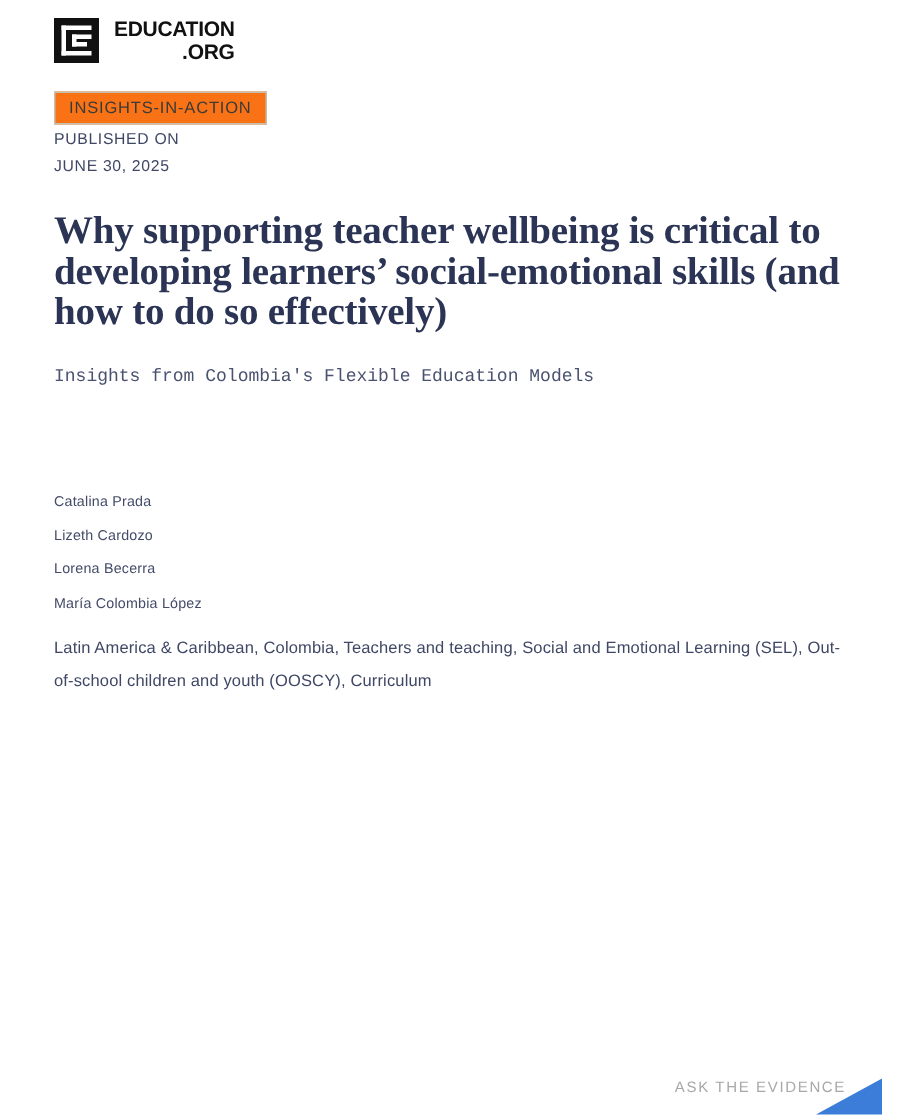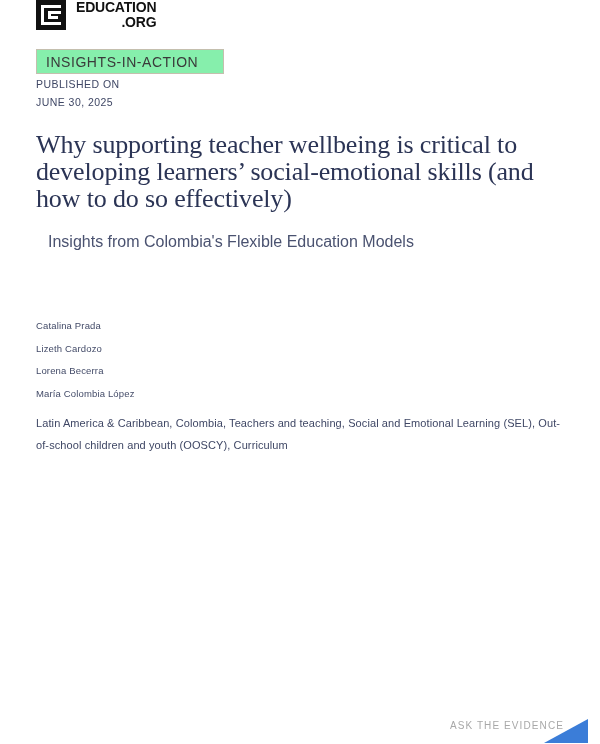--- a/index.html
+++ b/index.html
@@ -21,20 +21,21 @@
     width: 600px;
     height: 744px;
     box-sizing: border-box;
     padding: 0 36px;
   }
 
   
   .masthead {
     display: flex;
     align-items: center;
+    padding-top: 12px;
   }
   .logo-mark {
     width: 30px;
     height: 30px;
     background: #111111;
     position: relative;
     flex: 0 0 auto;
   }
   
   .logo-mark .bar {
@@ -60,55 +61,55 @@
   .logo-wordmark .line2 { display: block; text-align: right; }
 
   
   .badge-row {
     margin-top: 19px;
   }
   .badge {
     display: inline-block;
     border: 1px solid #c4bfae;
     color: #3a3a3a;
-    font-size: 14px;
+    font-size: 11px;
     letter-spacing: 0.55px;
-    padding: 5px 25px 4px 9px;
+    padding: 5px 9px 4px 9px;
     line-height: 1;
-    background: #86efac;
+    background: #f97316;
   }
 
   
   .pubblock {
     margin-top: 1px;
     color: #3f4765;
     font-size: 10.5px;
     letter-spacing: 0.45px;
     line-height: 18px;
   }
   .pubblock span { display: block; }
 
   
   .headline {
     margin: 20px 0 0 0;
     font-family: "Liberation Serif", "DejaVu Serif", serif;
-    font-weight: normal;
+    font-weight: bold;
     font-size: 26px;
     line-height: 27px;
     letter-spacing: -0.15px;
     color: #2b3455;
     max-width: 534px;
   }
 
   
   .subtitle {
-    margin: 19px 0 0 12px;
-    font-family: Liberation Sans, sans-serif;
+    margin: 19px 0 0 0;
+    font-family: Liberation Mono, monospace;
     font-weight: normal;
-    font-size: 16px;
+    font-size: 12px;
     line-height: 22px;
     color: #4a5270;
   }
 
   
   .authors {
     margin-top: 68px;
   }
   .author {
     font-size: 9.5px;

